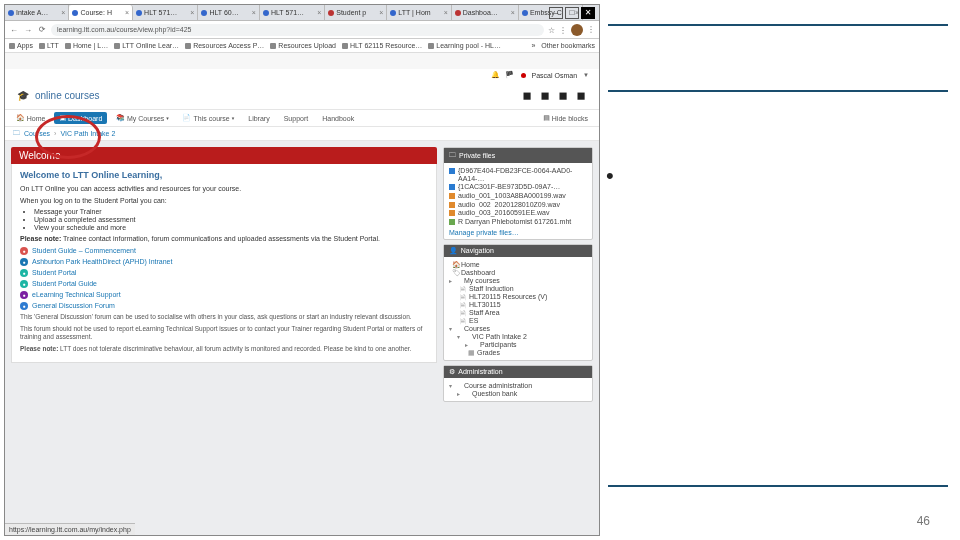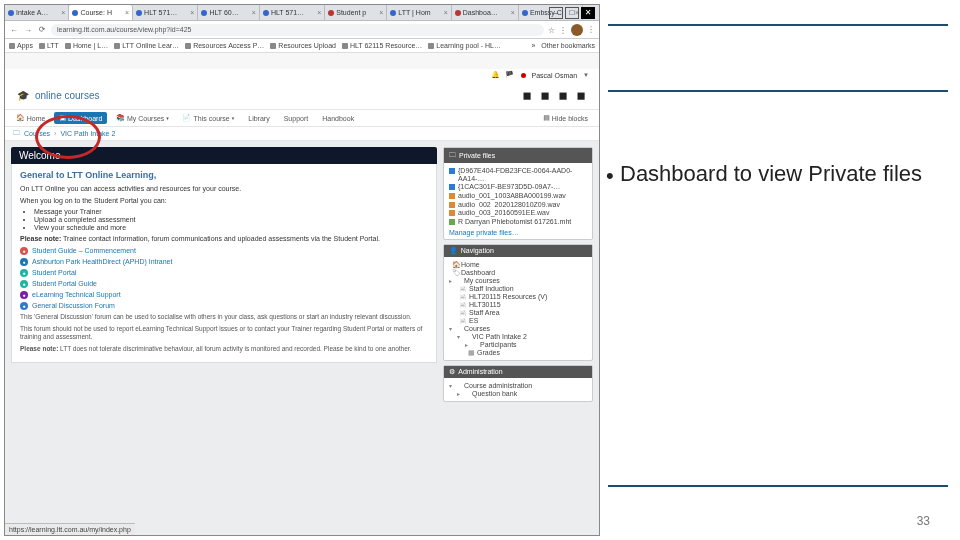--- a/index.html
+++ b/index.html
@@ -66,21 +66,21 @@
   .mainnav .nav-spacer { flex:1;}
   .circle-ann { position:absolute; border:3px solid #c62828; border-radius:50%; pointer-events:none; z-index:5;}
 
   .breadcrumb-row { background:#fff; border-bottom:1px solid #e5e5e5; height:14px; display:flex; align-items:center; padding:0 8px; gap:4px; font-size:7px; color:#1976b3;}
   .breadcrumb-row .sep { color:#999;}
 
   .content-wrap { display:flex; padding:6px; gap:6px;}
   .col-main { flex:1; min-width:0;}
   .col-side { width:150px; display:flex; flex-direction:column; gap:4px;}
 
-  .welcome-head { background:#0f172a; color:#fff; padding:3px 8px; font-size:10px; border-radius:2px 2px 0 0;}
+  .welcome-head { background:#b91c1c; color:#fff; padding:3px 8px; font-size:10px; border-radius:2px 2px 0 0;}
   .welcome-body { background:#fff; padding:6px 8px; font-size:7px; color:#333; border:1px solid #ddd; border-top:none;}
   .welcome-body h4 { font-size:9px; color:#3b6fa0; margin-bottom:4px;}
   .welcome-body p { margin: 3px 0; line-height:1.3;}
   .welcome-body ul { margin:3px 0 3px 14px; }
   .welcome-body ul li { margin:1px 0;}
   .ql-title { font-size:8px; color:#555; margin-top:6px;}
   .ql-list { margin-top:4px;}
   .ql-item { display:flex; align-items:flex-start; gap:4px; margin:3px 0; color:#1976b3;}
   .ql-icon { width:8px; height:8px; border-radius:50%; flex-shrink:0; display:flex; align-items:center; justify-content:center; color:#fff; font-size:5px;}
   .ql-sub { color:#555; font-size:6.5px; margin-left:12px; margin-top:-1px;}
@@ -104,24 +104,23 @@
 </style>
 </head>
 <body>
 
 <div class="slide-line line1"></div>
 <div class="slide-line line2"></div>
 <div class="slide-line line3"></div>
 
 <div class="slide-bullet">
   <span class="dot">•</span>
-  <span>Dashboard to view Private files</span>
 </div>
 <div class="slide-footer-l">V4.0 March 2021</div>
-<div class="slide-footer-r">33</div>
+<div class="slide-footer-r">46</div>
 
 <div class="browser">
 
   <div class="tabstrip">
     <div style="position:absolute; right:4px; top:2px; display:flex; gap:2px; z-index:4;">
       <div class="winbtn">
           <span>–</span>
         </div>
       <div class="winbtn">
           <span>□</span>
@@ -278,21 +277,21 @@
         <span>🗀</span>
         <span>Courses</span>
         <span class="sep">›</span>
         <span>VIC Path Intake 2</span>
       </div>
 
       <div class="content-wrap">
         <div class="col-main">
           <div class="welcome-head">Welcome</div>
           <div class="welcome-body">
-            <h4>General to LTT Online Learning,</h4>
+            <h4>Welcome to LTT Online Learning,</h4>
             <p>On LTT Online you can access activities and resources for your course.</p>
             <p>When you log on to the Student Portal you can:</p>
             <ul>
               <li>Message your Trainer</li>
               <li>Upload a completed assessment</li>
               <li>View your schedule and more</li>
             </ul>
             <p><b>Please note:</b> <span>Trainee contact information, forum communications and uploaded assessments via the Student Portal.</span></p>
             <div class="ql-list">
               <div class="ql-item">

